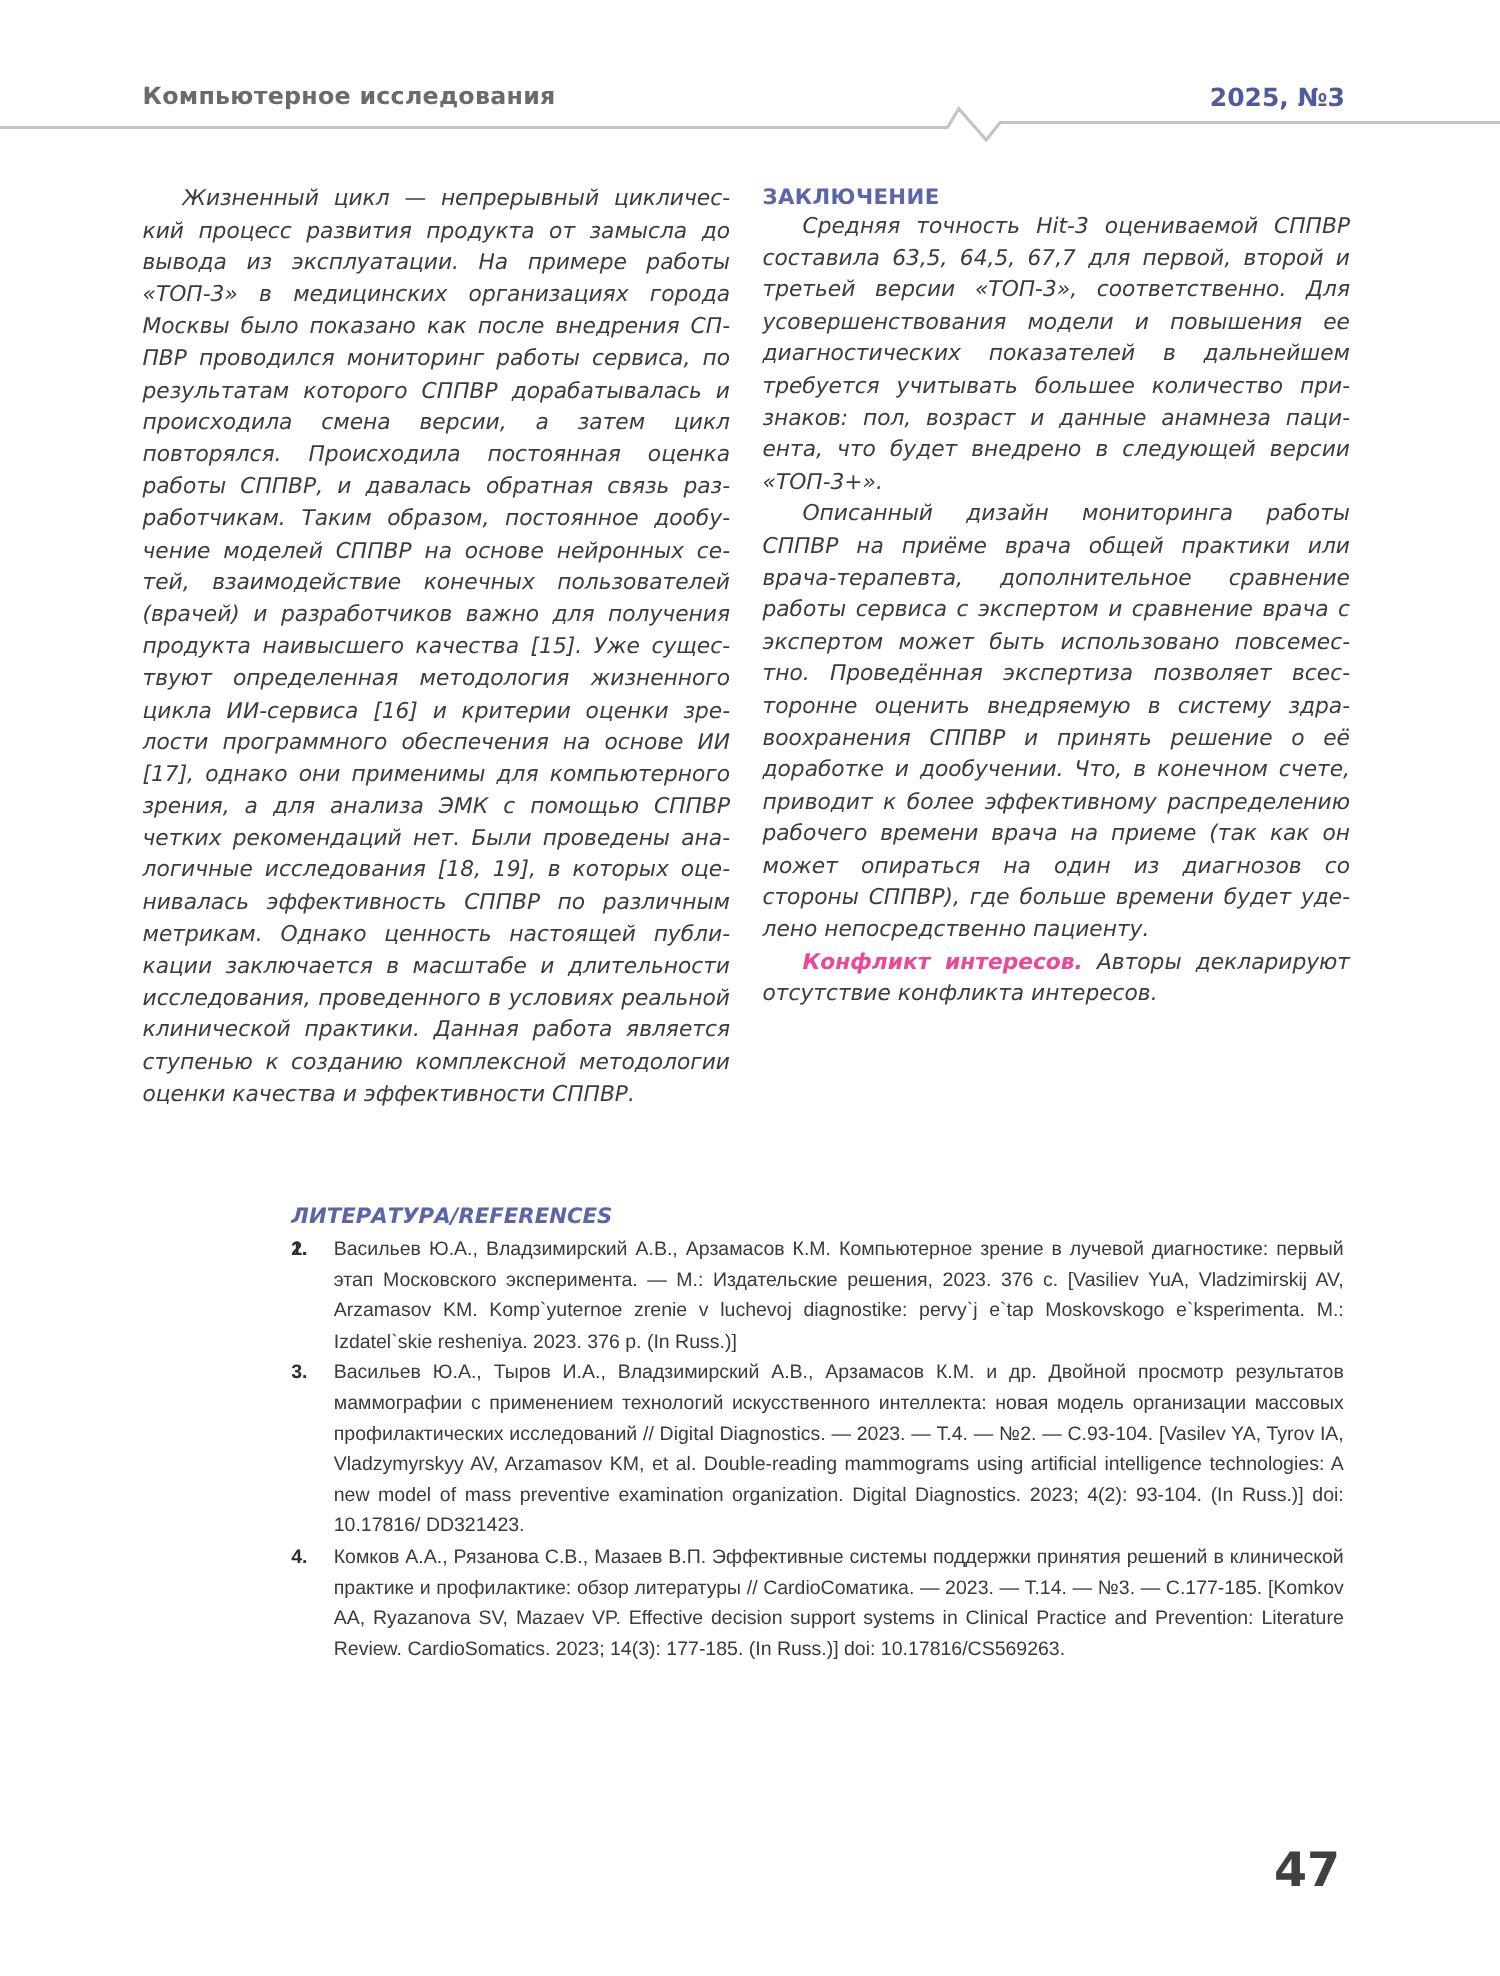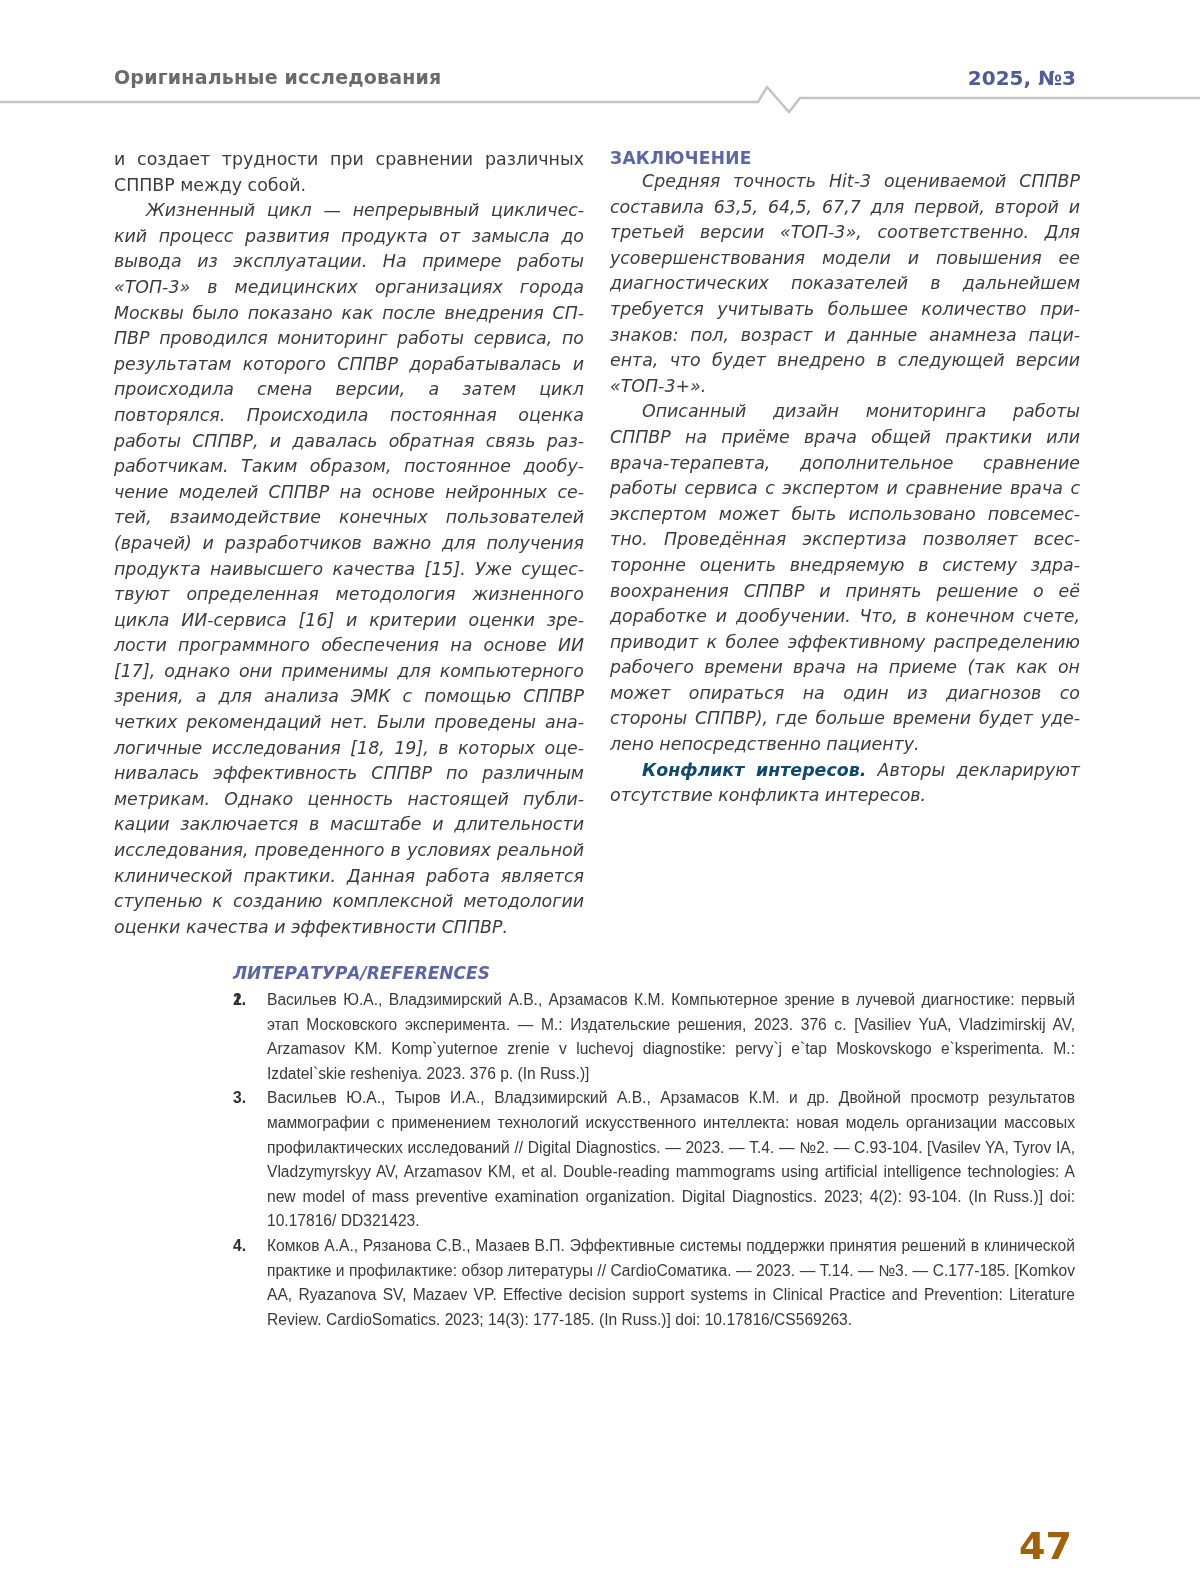--- a/index.html
+++ b/index.html
@@ -8,40 +8,39 @@
   .header-left { position: absolute; left: 114px; top: 66px; font-family: "DejaVu Sans", sans-serif; font-weight: bold; font-size: 19px; color: #6b6b6b; letter-spacing: 0.2px; }
   .header-right { position: absolute; right: 124px; top: 66px; font-family: "DejaVu Sans", sans-serif; font-weight: bold; font-size: 20px; color: #4f5b9a; text-align: center; }
   .header-line { position: absolute; left: 0; top: 80px; width: 1200px; height: 40px; }
 
   .col { position: absolute; top: 147px; width: 470px; font-family: "DejaVu Sans", sans-serif; font-size: 17.4px; line-height: 25.6px; text-align: justify; color: #3c3c3c; hyphens: manual; }
   .col-left { left: 114px; }
   .col-right { left: 610px; }
   .col p { margin: 0; }
   .indent { text-indent: 32px; font-style: italic; }
   .section-title { font-family: "DejaVu Sans", sans-serif; font-weight: bold; font-size: 17px; color: #5b66a8; letter-spacing: 0.3px; margin: 0; line-height: 22px; }
-  .bold { font-weight: bold; color: #0c4a6e; }
+  .bold { font-weight: bold; color: #ec4899; }
 
   .refs { position: absolute; left: 233px; top: 962px; width: 842px; }
   .refs-title { font-family: "DejaVu Sans", sans-serif; font-weight: bold; font-size: 17px; color: #5b66a8; margin: 0 0 4px 0; line-height: 22px; font-style: italic; }
   .ref { position: relative; padding-left: 34px; font-family: "Liberation Sans", sans-serif; font-size: 15.6px; line-height: 24.6px; text-align: justify; color: #3a3a3a; }
   .ref-num { position: absolute; left: 0; top: 0; font-weight: bold; color: #2e2e2e; }
 
-  .page-num { position: absolute; right: 128px; top: 1524px; font-family: "DejaVu Sans", sans-serif; font-weight: bold; font-size: 38px; color: #a16207; }
+  .page-num { position: absolute; right: 128px; top: 1474px; font-family: "DejaVu Sans", sans-serif; font-weight: bold; font-size: 38px; color: #404040; }
 </style>
 </head>
 <body>
 
-<div class="header-left">Оригинальные исследования</div>
+<div class="header-left">Компьютерное исследования</div>
 <div class="header-right">2025, №3</div>
 <svg class="header-line" viewBox="0 0 1200 40">
   <polyline points="0,22 758,22 767,7 789,32 800,18 1200,18" fill="none" stroke="#c4c4c4" stroke-width="2.5"></polyline>
 </svg>
 
 <div class="col col-left">
-  <p>и создает трудности при сравнении различных СППВР между собой.</p>
   <p class="indent">Жизненный цикл — непрерывный цикличес­кий процесс развития продукта от замысла до вывода из эксплуатации. На примере работы «ТОП-3» в медицинских организациях города Москвы было показано как после внедрения СП­ПВР проводился мониторинг работы сервиса, по результатам которого СППВР дорабатыва­лась и происходила смена версии, а затем цикл повторялся. Происходила постоянная оценка работы СППВР, и давалась обратная связь раз­работчикам. Таким образом, постоянное дообу­чение моделей СППВР на основе нейронных се­тей, взаимодействие конечных пользователей (врачей) и разработчиков важно для получения продукта наивысшего качества [15]. Уже сущес­твуют определенная методология жизненного цикла ИИ-сервиса [16] и критерии оценки зре­лости программного обеспечения на основе ИИ [17], однако они применимы для компьютерно­го зрения, а для анализа ЭМК с помощью СППВР четких рекомендаций нет. Были проведены ана­логичные исследования [18, 19], в которых оце­нивалась эффективность СППВР по различным метрикам. Однако ценность настоящей публи­кации заключается в масштабе и длительности исследования, проведенного в условиях реаль­ной клинической практики. Данная работа явля­ется ступенью к созданию комплексной методо­логии оценки качества и эффективности СППВР.</p>
 </div>
 
 <div class="col col-right">
   <h2 class="section-title">ЗАКЛЮЧЕНИЕ</h2>
   <p class="indent">Средняя точность Hit-3 оцениваемой СППВР составила 63,5, 64,5, 67,7 для первой, второй и третьей версии «ТОП-3», соответственно. Для усовершенствования модели и повышения ее диагностических показателей в дальнейшем требуется учитывать большее количество при­знаков: пол, возраст и данные анамнеза паци­ента, что будет внедрено в следующей версии «ТОП-3+».</p>
   <p class="indent">Описанный дизайн мониторинга работы СППВР на приёме врача общей практики или врача-терапевта, дополнительное сравнение работы сервиса с экспертом и сравнение врача с экспертом может быть использовано повсемес­тно. Проведённая экспертиза позволяет всес­торонне оценить внедряемую в систему здра­воохранения СППВР и принять решение о её доработке и дообучении. Что, в конечном сче­те, приводит к более эффективному распреде­лению рабочего времени врача на приеме (так как он может опираться на один из диагнозов со стороны СППВР), где больше времени будет уде­лено непосредственно пациенту.</p>
   <p class="indent"><span class="bold">Конфликт интересов.</span><span> Авторы декларируют отсутствие конфликта интересов.</span></p>
 </div>
 

